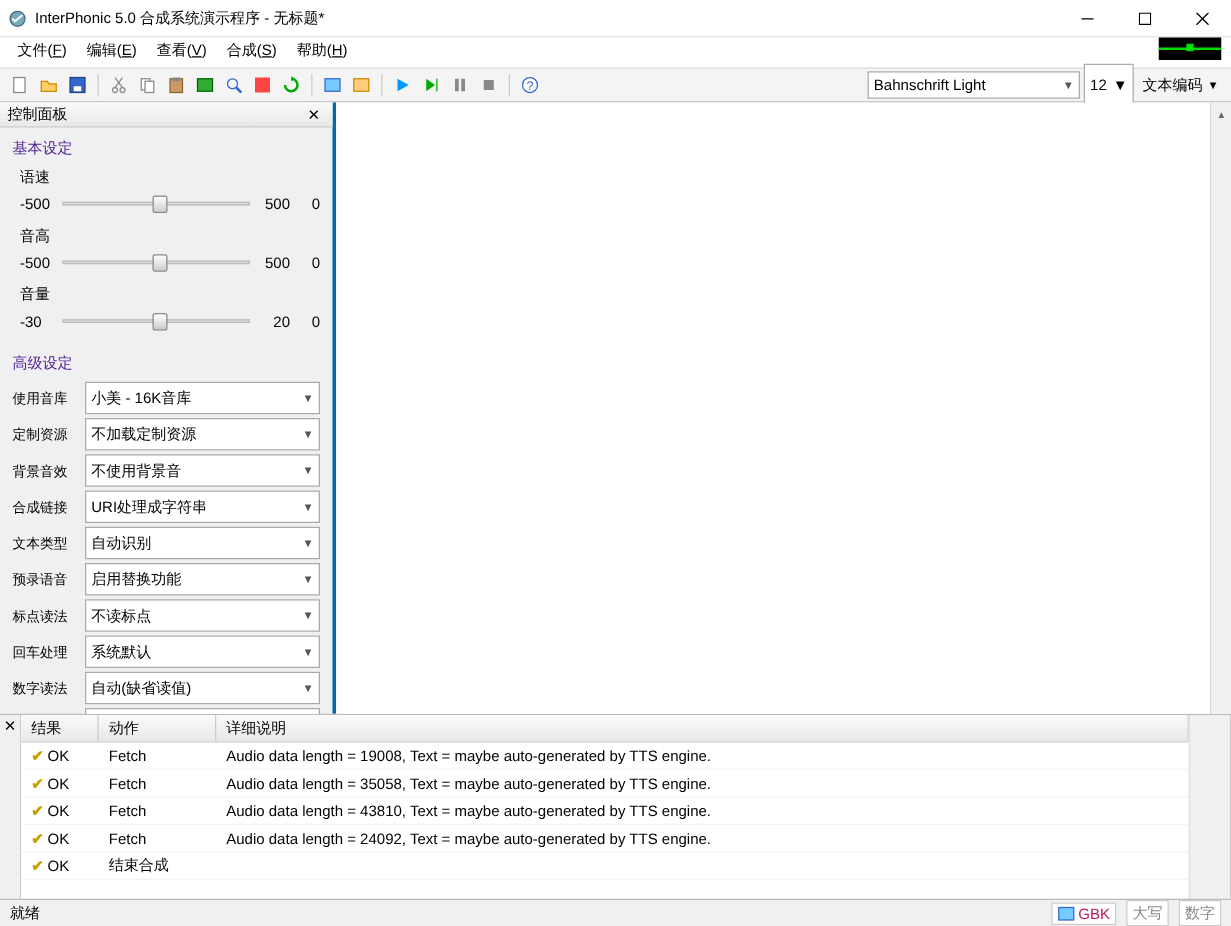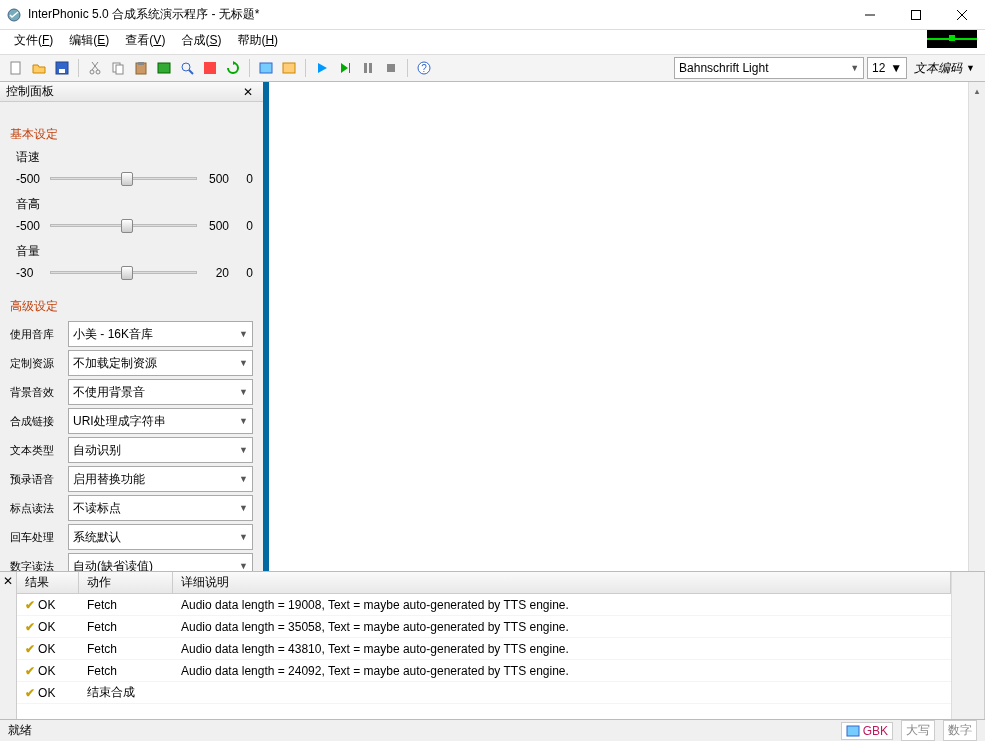--- a/index.html
+++ b/index.html
@@ -10,30 +10,30 @@
 .titlebar .winbtn { width: 46px; height: 30px; display: flex; align-items: center; justify-content: center; }
 .menubar { height: 24px; background: #fff; display: flex; align-items: flex-start; padding: 0 8px; gap: 4px; }
 .menubar .menuitem { padding: 2px 6px; cursor: default; }
 .menubar .logo { margin-left: auto; width: 50px; height: 18px; background: #000; position: relative; }
 .menubar .logo::after { content: ""; position: absolute; left: 0; right: 0; top: 8px; height: 2px; background: #0d0; }
 .menubar .logo::before { content: ""; position: absolute; left: 22px; top: 5px; width: 6px; height: 6px; background: #0d0; }
 .toolbar { height: 28px; background: #f4f4f4; border-top: 1px solid #ddd; border-bottom: 1px solid #bbb; display: flex; align-items: center; padding: 0 6px; gap: 3px; }
 .toolbar .tbtn { width: 20px; height: 20px; display: flex; align-items: center; justify-content: center; border: 1px solid transparent; }
 .toolbar .sep { width: 1px; height: 18px; background: #ccc; margin: 0 3px; }
 .toolbar .spacer { flex: 1; }
-.toolbar .font-combo { width: 190px; height: 22px; border: 1px solid #aaa; background: #fff; display: flex; align-items: center; padding: 0 4px; }
+.toolbar .font-combo { width: 170px; height: 22px; border: 1px solid #aaa; background: #fff; display: flex; align-items: center; padding: 0 4px; }
 .toolbar .font-combo .arrow { margin-left: auto; font-size: 9px; color: #555; }
-.toolbar .size-combo { width: 40px; height: 22px; border: 1px solid #aaa; background: #fff; display: flex; align-items: center; padding: 4px 4px; }
-.toolbar .enc-combo { height: 22px; display: flex; align-items: center; padding: 0 4px; font-style: italic; }
+.toolbar .size-combo { width: 40px; height: 22px; border: 1px solid #aaa; background: #fff; display: flex; align-items: center; padding: 16px 4px; }
+.toolbar .enc-combo { height: 22px; display: flex; align-items: center; padding: 0 4px; }
 .main { flex: 1; display: flex; min-height: 0; }
-.sidebar { width: 269px; background: #f0f0f0; border-right: 6px solid #0369a1; display: flex; flex-direction: column; }
+.sidebar { width: 269px; background: #f0f0f0; border-right: 3px solid #0369a1; display: flex; flex-direction: column; }
 .sidebar-header { height: 20px; background: linear-gradient(#fafafa,#e8e8e8); border-bottom: 1px solid #ccc; display: flex; align-items: center; padding: 0 6px; font-weight: normal; }
 .sidebar-header .close { margin-left: auto; padding: 0 4px; cursor: pointer; }
 .sidebar-body { padding: 8px 10px; overflow-y: auto; flex: 1; }
-.section-title { font-size: 12px; margin: 16px 0 6px; color: #c2410c; }
+.section-title { font-size: 12px; margin: 0 0 6px; color: #4c1d95; }
 .slider-block { margin-left: 6px; margin-bottom: 6px; }
 .slider-label { font-size: 12px; margin-bottom: 2px; }
 .slider-row { display: flex; align-items: center; gap: 4px; font-size: 12px; }
 .slider-row .min { width: 30px; }
 .slider-row .track { flex: 1; height: 22px; position: relative; }
 .slider-row .track .rail { position: absolute; left: 0; right: 0; top: 9px; height: 3px; background: #ddd; border: 1px solid #bbb; }
 .slider-row .track .thumb { position: absolute; left: 48%; top: 4px; width: 12px; height: 14px; background: linear-gradient(#fff,#ccc); border: 1px solid #888; border-radius: 2px; }
 .slider-row .max { width: 28px; text-align: right; }
 .slider-row .val { width: 20px; text-align: right; }
 .adv-row { display: flex; align-items: center; margin: 3px 0; gap: 4px; }

